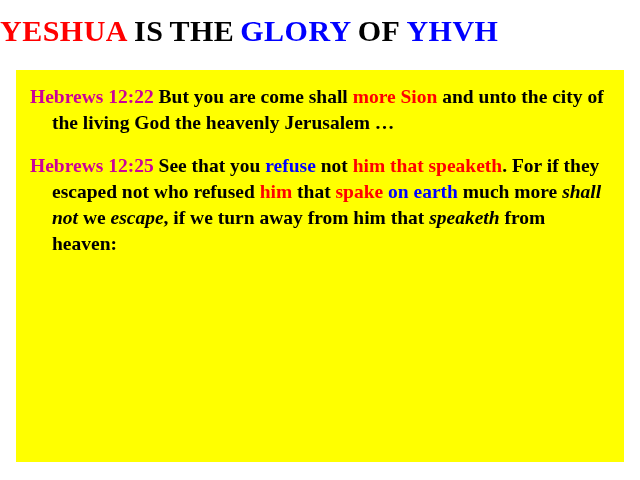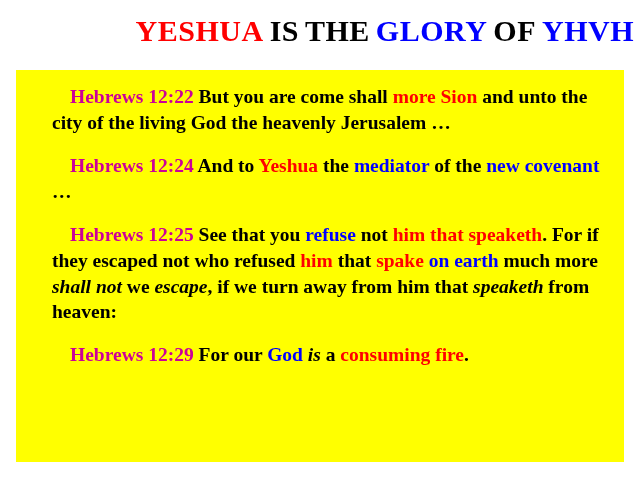--- a/index.html
+++ b/index.html
@@ -13,21 +13,21 @@
     font-family: "Liberation Serif", serif;
     overflow: hidden;
   }
   .slide {
     position: relative;
     width: 640px;
     height: 480px;
     box-sizing: border-box;
   }
   .title {
-    text-align: right;
+    text-align: left;
     font-size: 30px;
     font-weight: bold;
     letter-spacing: 0.5px;
     padding-top: 15px;
     padding-bottom: 8px;
     line-height: 1.05;
     white-space: nowrap;
   }
   .title .w { margin-right: 6px; }
   .body-box {
@@ -43,33 +43,31 @@
   .verse {
     font-size: 19.5px;
     line-height: 1.33;
     margin: 0 0 17px 0;
     padding-left: 22px;
     text-indent: -22px;
     color: #000000;
     font-weight: bold;
   }
   .verse:last-child { margin-bottom: 0; }
-  .ref { color: #cc0099; font-weight: bold; margin-left: 40px; }
+  .ref { color: #cc0099; font-weight: bold; }
   .red { color: #ff0000; }
   .blue { color: #0000ff; }
   .black { color: #000000; }
   .ital { font-style: italic; }
 </style>
 </head>
 <body>
 
 <div class="slide">
 
   <div class="title"><span class="w" style="color: rgb(255, 0, 0);">YESHUA</span><span class="w" style="color: rgb(0, 0, 0);">IS</span><span class="w" style="color: rgb(0, 0, 0);">THE</span><span class="w" style="color: rgb(0, 0, 255);">GLORY</span><span class="w" style="color: rgb(0, 0, 0);">OF</span><span class="w" style="color: rgb(0, 0, 255);">YHVH</span></div>
 
   <div class="body-box">
       <p class="verse"><span class="ref">Hebrews 12:22</span><span class="black"> But you are come shall </span><span class="red">more Sion</span><span class="black"> and unto the city of the living God the heavenly Jerusalem …</span></p>
-      <p class="verse"><span class="ref">Hebrews 12:24</span><span class="black"> And to </span><span class="red">Yeshua</span><span class="black"> the </span><span class="blue">mediator</span><span class="black"> of the </span><span class="blue">new covenant</span><span class="black"> …</span></p>
       <p class="verse"><span class="ref">Hebrews 12:25</span><span class="black"> See that you </span><span class="blue">refuse</span><span class="black"> not </span><span class="red">him that speaketh</span><span class="black">. For if they escaped not who refused </span><span class="red">him</span><span class="black"> that </span><span class="red">spake</span><span class="black"> </span><span class="blue">on earth</span><span class="black"> much more </span><span class="black ital">shall not</span><span class="black"> we </span><span class="black ital">escape</span><span class="black">, if we turn away from him that </span><span class="black ital">speaketh</span><span class="black"> from heaven:</span></p>
-      <p class="verse"><span class="ref">Hebrews 12:29</span><span class="black"> For our </span><span class="blue">God</span><span class="black"> </span><span class="black ital">is</span><span class="black"> a </span><span class="red">consuming fire</span><span class="black">.</span></p>
     </div>
 
 </div>
 
 </body></html>

